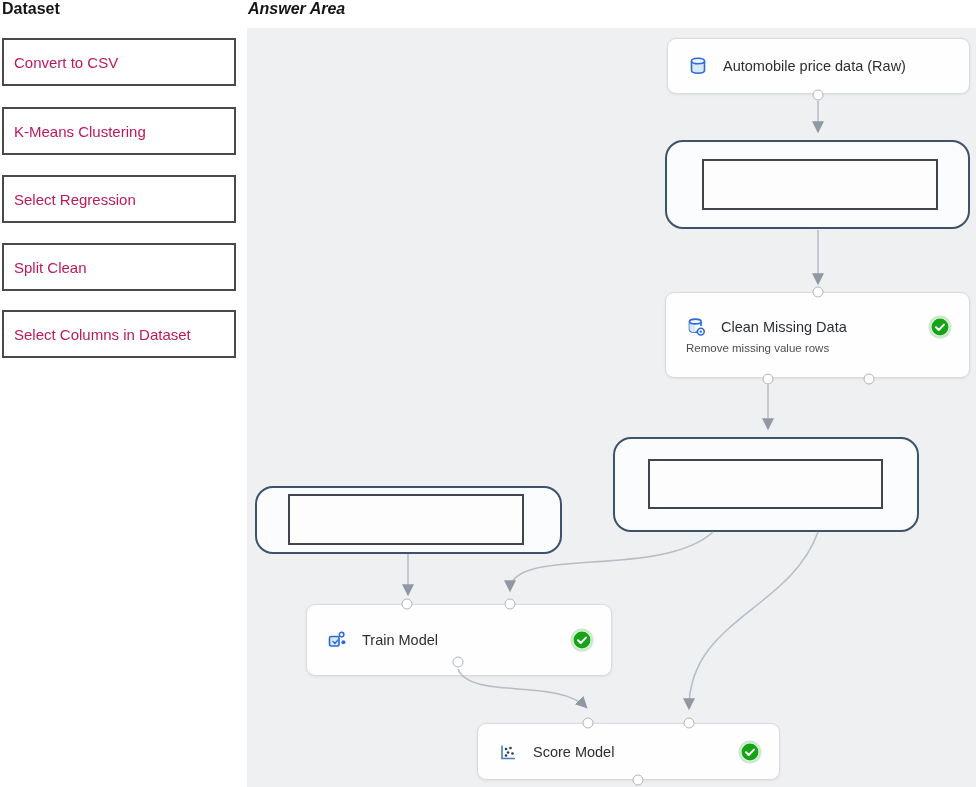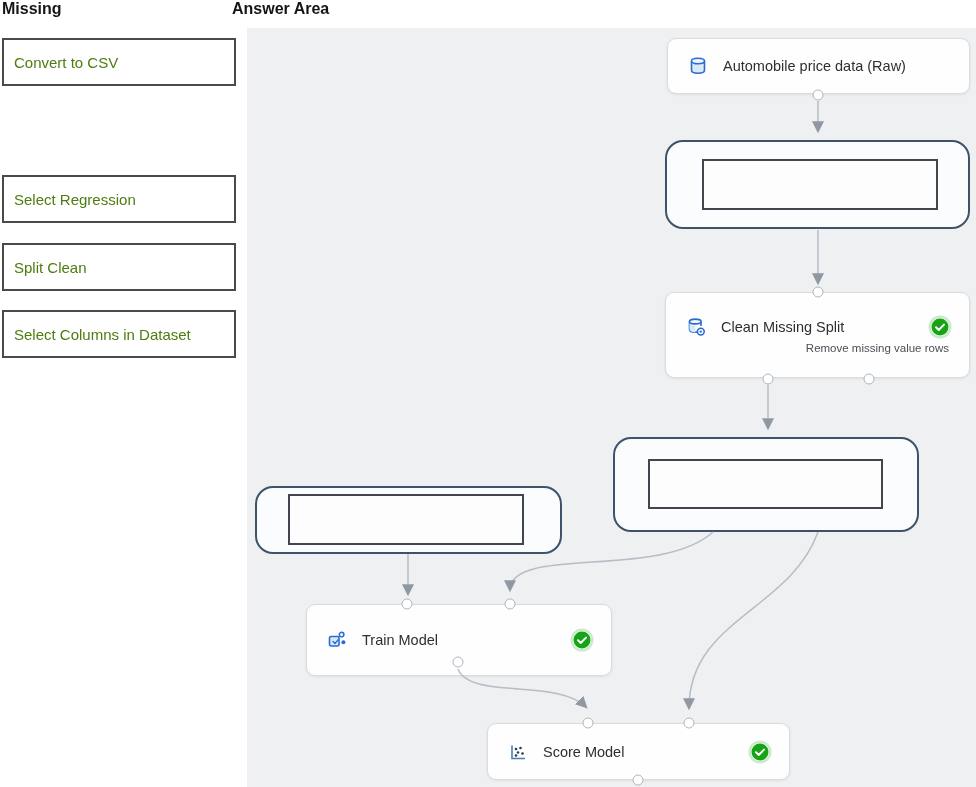--- a/index.html
+++ b/index.html
@@ -2,37 +2,37 @@
 <html><head>
 <meta charset="utf-8">
 <style>
   * { margin:0; padding:0; box-sizing:border-box; }
   html,body { width:976px; height:787px; background:#ffffff;
     font-family:"Liberation Sans","DejaVu Sans",sans-serif; }
   .page { position:relative; width:976px; height:787px; overflow:hidden; }
 
   .section-title { position:absolute; font-size:16px; font-weight:bold; color:#151515; }
   #modules-title { left:2px; top:0px; }
-  #answer-title { left:232px; top:0px; }
+  #answer-title { left:248px; top:0px;font-style:italic; }
 
   
   .module-box { position:absolute; left:2px; width:234px; height:48px;
     background:#fff; border:2px solid #4a4a4a; display:flex; align-items:center; }
-  .module-box span { padding-left:10px; font-size:15px; color:#4d7c0f; }
+  .module-box span { padding-left:10px; font-size:15px; color:#be185d; }
 
   
   .canvas { position:absolute; left:247px; top:28px; width:729px; height:759px;
     background:#eef0f1; }
 
   
   .node { position:absolute; background:#fefefe; border:1px solid #d8dbdf;
     border-radius:9px; box-shadow:0 1px 3px rgba(0,0,0,.07); z-index:3; }
   .node-row { display:flex; align-items:center; height:100%; padding:0 20px; gap:15px; }
   .node-title { font-size:14.5px; color:#2b2f33; white-space:nowrap; }
-  .node-sub { font-size:11.5px; color:#4a4f55;text-align:right; }
+  .node-sub { font-size:11.5px; color:#4a4f55; }
   .spacer { flex:1; }
   .icon-box { width:20px; height:20px; flex:0 0 20px; display:flex; align-items:center; justify-content:center; }
   .check { width:18px; height:18px; flex:0 0 18px; border-radius:50%;
     box-shadow:0 0 0 2.5px rgba(22,163,22,.22); }
 
   
   .node-col { display:flex; flex-direction:column; justify-content:center; height:100%; padding:0 20px; }
   .node-col .top-row { display:flex; align-items:center; gap:15px; }
   .node-col .node-sub { margin-top:5px; }
 
@@ -48,25 +48,28 @@
   
   svg.edges { position:absolute; left:0; top:0; width:976px; height:787px;
     z-index:4; pointer-events:none; }
   .edge { stroke:#b6bdc6; stroke-width:1.5; fill:none; }
 </style>
 </head>
 <body>
 
 <div class="page">
 
-  <h2 class="section-title" id="modules-title">Missing</h2>
+  <h2 class="section-title" id="modules-title">Dataset</h2>
   <h2 class="section-title" id="answer-title">Answer Area</h2>
 
   <div class="module-box" style="top:38px">
     <span>Convert to CSV</span>
+    </div>
+  <div class="module-box" style="top:107px">
+    <span>K-Means Clustering</span>
     </div>
   <div class="module-box" style="top:175px">
     <span>Select Regression</span>
     </div>
   <div class="module-box" style="top:243px">
     <span>Split Clean</span>
     </div>
   <div class="module-box" style="top:310px">
     <span>Select Columns in Dataset</span>
     </div>
@@ -94,21 +97,21 @@
       <div class="top-row">
         <span class="icon-box">
           <svg width="20" height="20" viewBox="0 0 20 20">
             <path d="M3.5 4.5 v8 c0 1.5 2.6 2.7 5.8 2.7 1 0 1.9 -.1 2.7 -.3 M15 4.5 v4.5" fill="none" stroke="#2a6bd6" stroke-width="1.6"></path>
             <path d="M3.5 4.5 v8 c0 1.5 2.6 2.7 5.8 2.7 l 0 -10.7 z" fill="#dbe9fb" stroke="none"></path>
             <ellipse cx="9.3" cy="4.5" rx="5.8" ry="2.4" fill="#f2f7fd" stroke="#2a6bd6" stroke-width="1.6"></ellipse>
             <circle cx="14.8" cy="14.6" r="3.4" fill="#ffffff" stroke="#2a6bd6" stroke-width="1.6"></circle>
             <circle cx="14.8" cy="14.6" r="1.2" fill="#2a6bd6"></circle>
           </svg>
         </span>
-        <span class="node-title">Clean Missing Split</span>
+        <span class="node-title">Clean Missing Data</span>
         <span class="spacer"></span>
         <span class="check">
           <svg width="18" height="18" viewBox="0 0 18 18">
             <circle cx="9" cy="9" r="8.5" fill="#16a316"></circle>
             <path d="M5 9.3 l2.7 2.7 L13 6.6" fill="none" stroke="#fff" stroke-width="2" stroke-linecap="round" stroke-linejoin="round"></path>
           </svg>
         </span>
       </div>
       <span class="node-sub">Remove missing value rows</span>
     </div>
@@ -136,21 +139,21 @@
       <span class="spacer"></span>
       <span class="check">
         <svg width="18" height="18" viewBox="0 0 18 18">
           <circle cx="9" cy="9" r="8.5" fill="#16a316"></circle>
           <path d="M5 9.3 l2.7 2.7 L13 6.6" fill="none" stroke="#fff" stroke-width="2" stroke-linecap="round" stroke-linejoin="round"></path>
         </svg>
       </span>
     </div>
   </div>
 
-  <div class="node" style="left:487px; top:723px; width:303px; height:57px;">
+  <div class="node" style="left:477px; top:723px; width:303px; height:57px;">
     <div class="node-row">
       <span class="icon-box">
         <svg width="20" height="20" viewBox="0 0 20 20">
           <path d="M4 3.5 V16.5 H17" fill="none" stroke="#4c7fae" stroke-width="1.6"></path>
           <circle cx="8" cy="7" r="1.3" fill="#1f3f5f"></circle>
           <circle cx="12.5" cy="6" r="1.3" fill="#1f3f5f"></circle>
           <circle cx="10" cy="10.5" r="1.3" fill="#1f3f5f"></circle>
           <circle cx="14.5" cy="11.5" r="1.3" fill="#1f3f5f"></circle>
           <circle cx="8" cy="13.5" r="1.3" fill="#1f3f5f"></circle>
         </svg>

